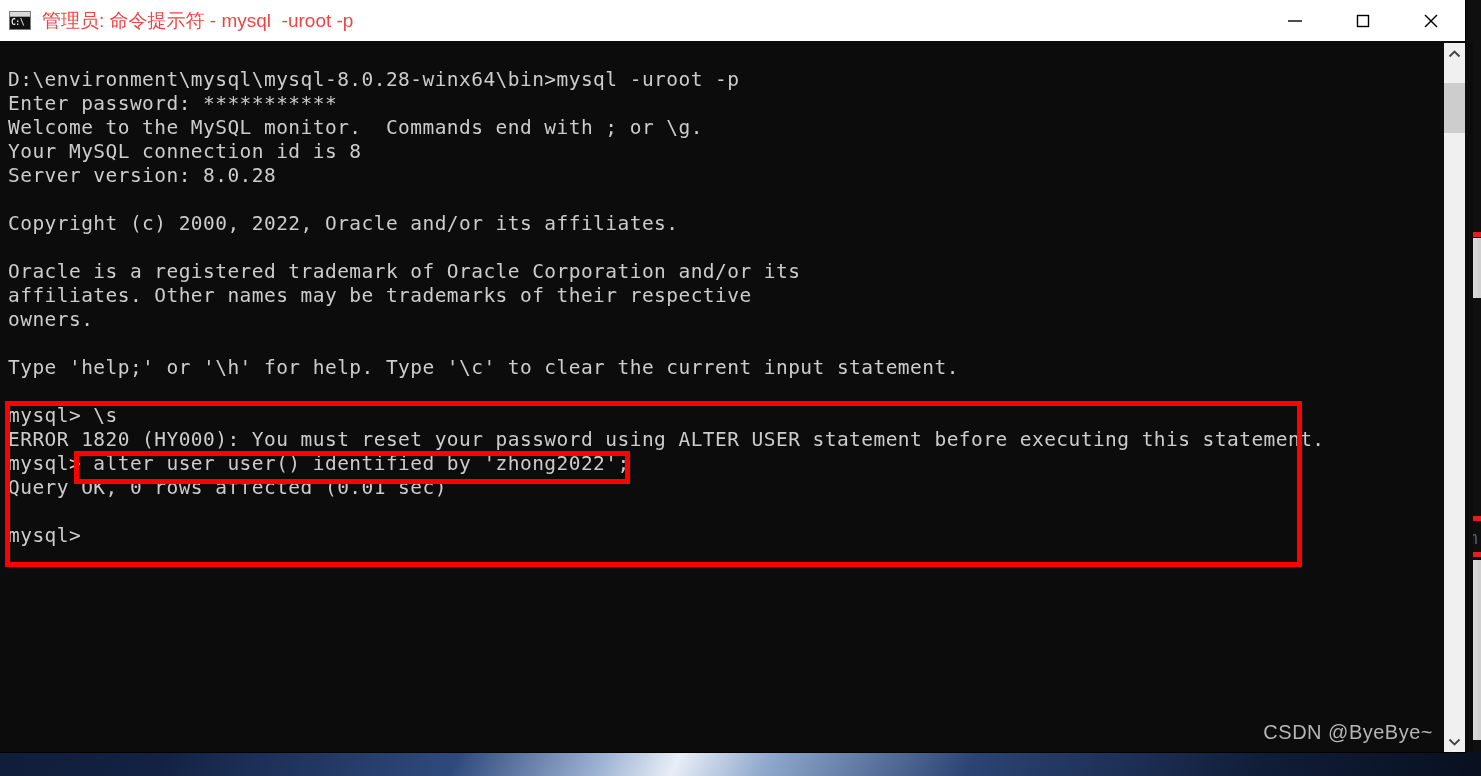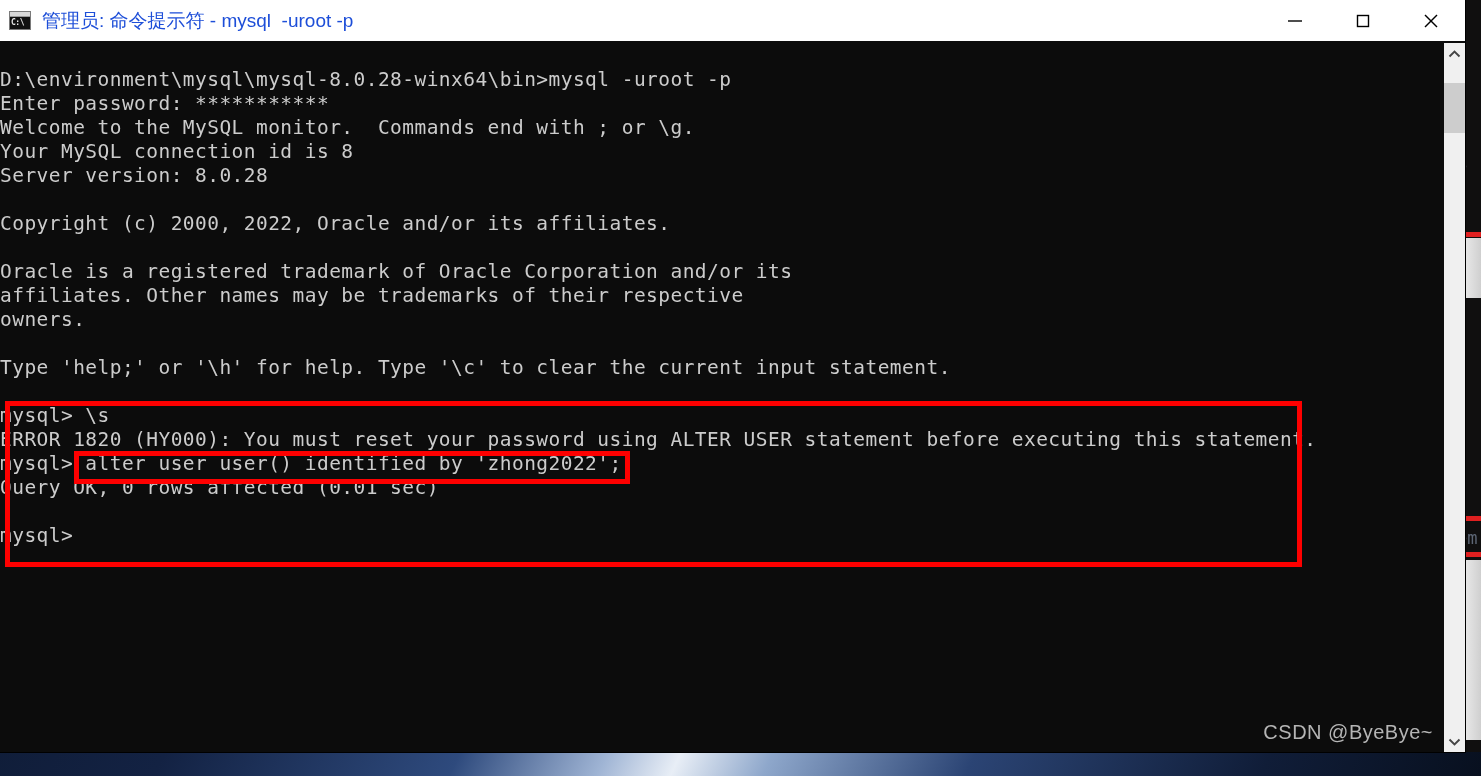--- a/index.html
+++ b/index.html
@@ -101,21 +101,21 @@
     font-family: "DejaVu Sans Mono", monospace;
     font-size: 8px;
     line-height: 12px;
     text-align: left;
     padding-left: 1px;
     letter-spacing: -0.5px;
     font-weight: bold;
   }
   #title-text {
     font-size: 19px;
-    color: #1d4ed8;
+    color: #ef4444;
     white-space: pre;
     font-family: "Liberation Sans", sans-serif;
   }
   .win-controls {
     position: absolute;
     right: 0;
     top: 0;
     height: 41px;
     display: flex;
   }
@@ -125,21 +125,21 @@
     display: flex;
     align-items: center;
     justify-content: center;
     cursor: default;
   }
   .win-btn svg { display: block; }
 
   
   #terminal {
     position: absolute;
-    left: 0;
+    left: 8px;
     top: 43px;
     width: 1465px;
     height: 709px;
     background: #0c0c0c;
     overflow: hidden;
   }
   #term-text {
     position: absolute;
     left: 0;
     top: 0;

